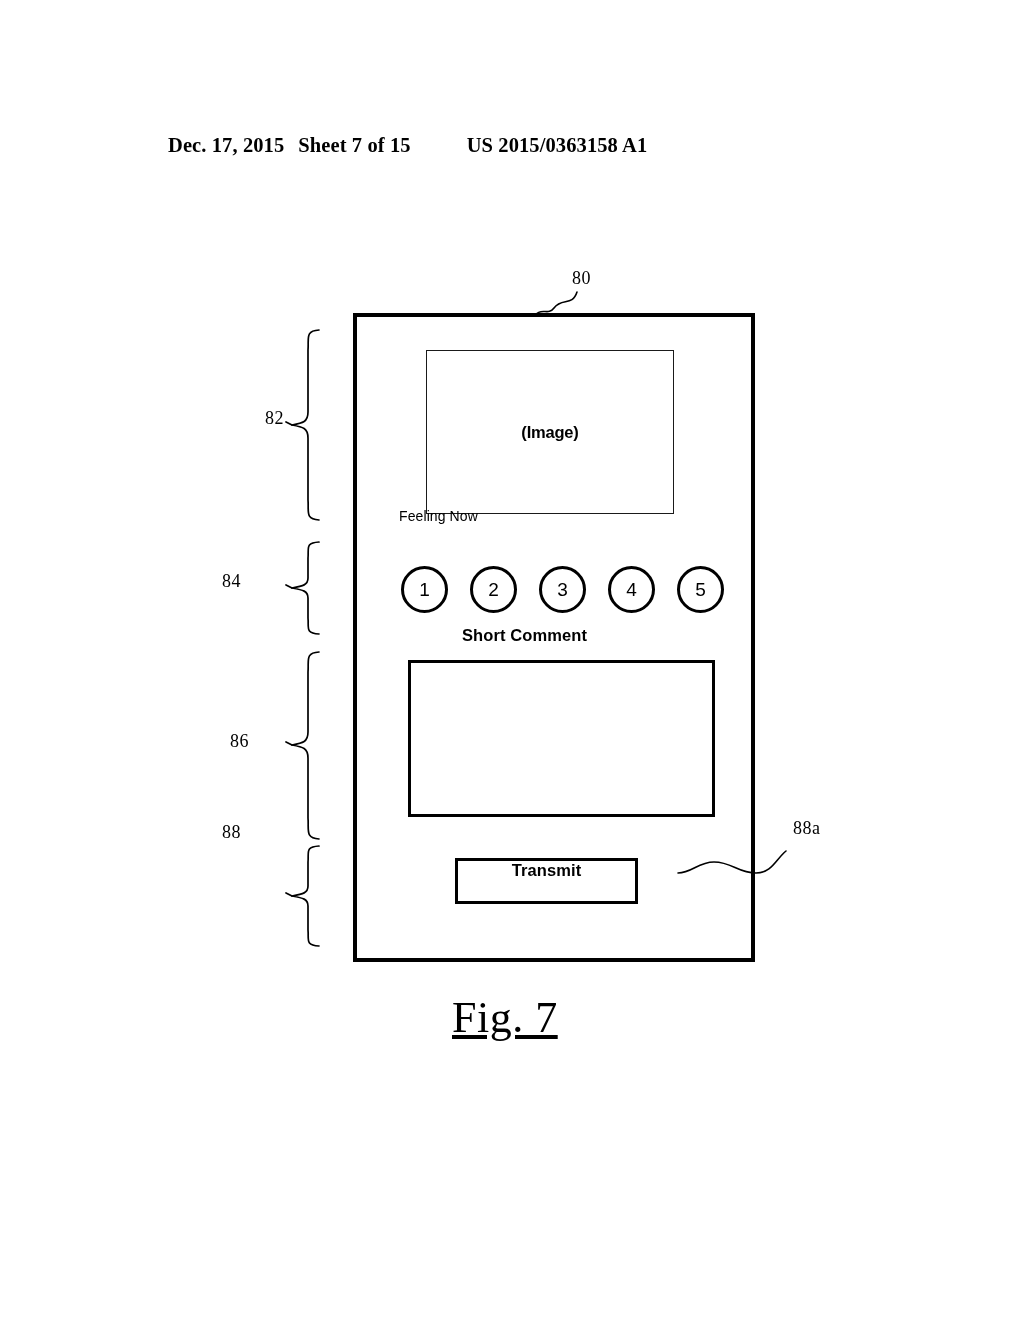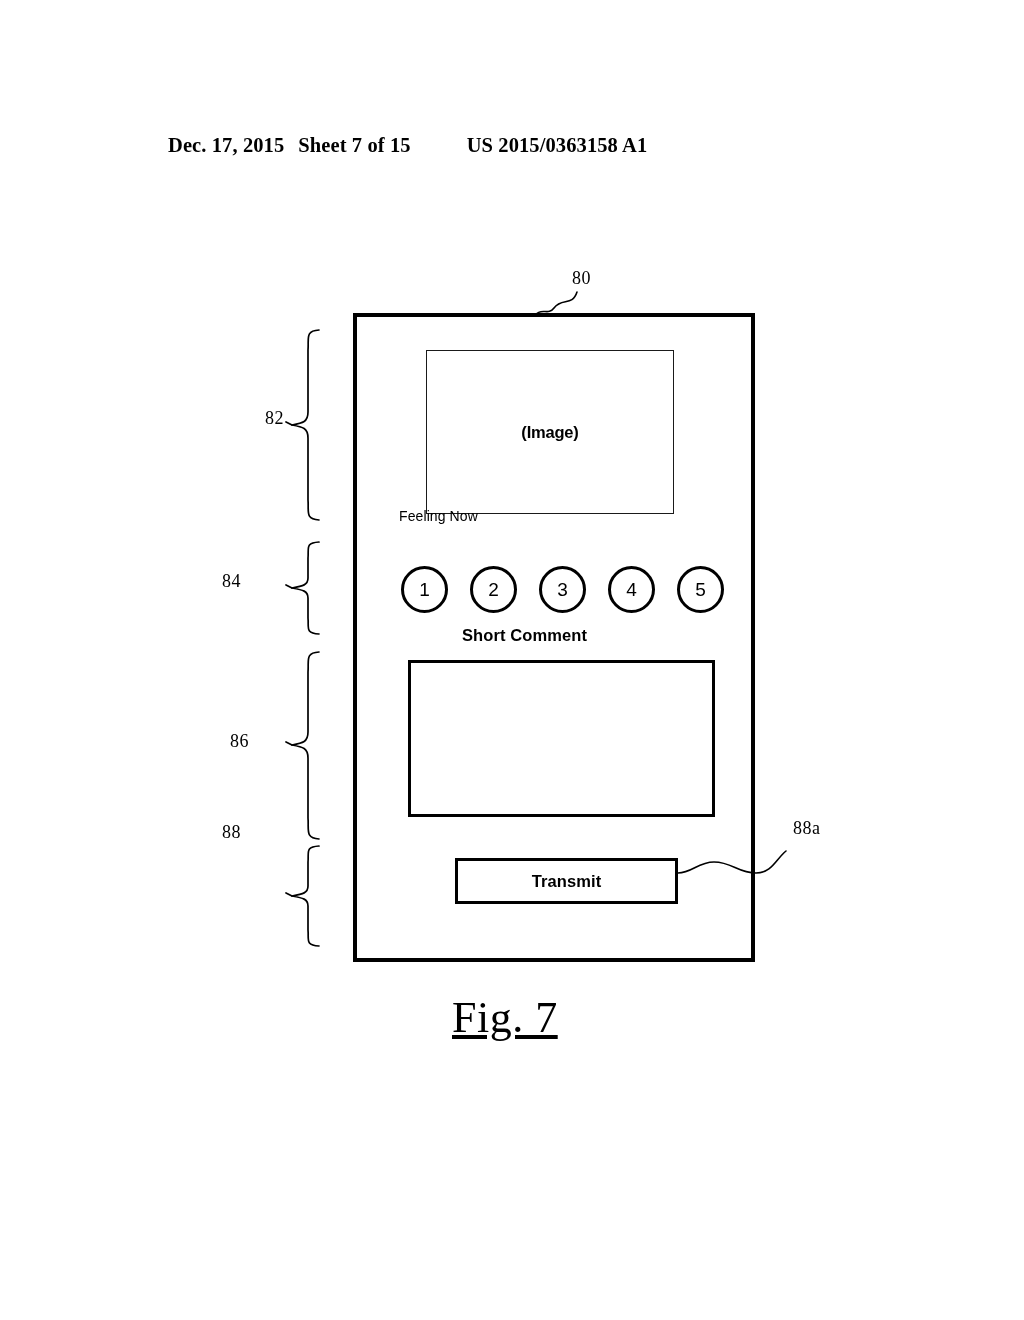--- a/index.html
+++ b/index.html
@@ -117,27 +117,26 @@
     border: 3px solid #000;
     box-sizing: border-box;
     background: #fff;
   }
 
   
   .transmit-button {
     position: absolute;
     left: 455px;
     top: 858px;
-    width: 223px;
+    width: 183px;
     height: 46px;
     border: 3px solid #000;
     box-sizing: border-box;
     background: #fff;
     display: flex;
-    align-items: center;
     justify-content: center;
     font-size: 16.5px;
     font-weight: bold;
     letter-spacing: 0.1px;
   }
 
   
   .ref-num {
     position: absolute;
     font-family: "Liberation Serif", serif;

